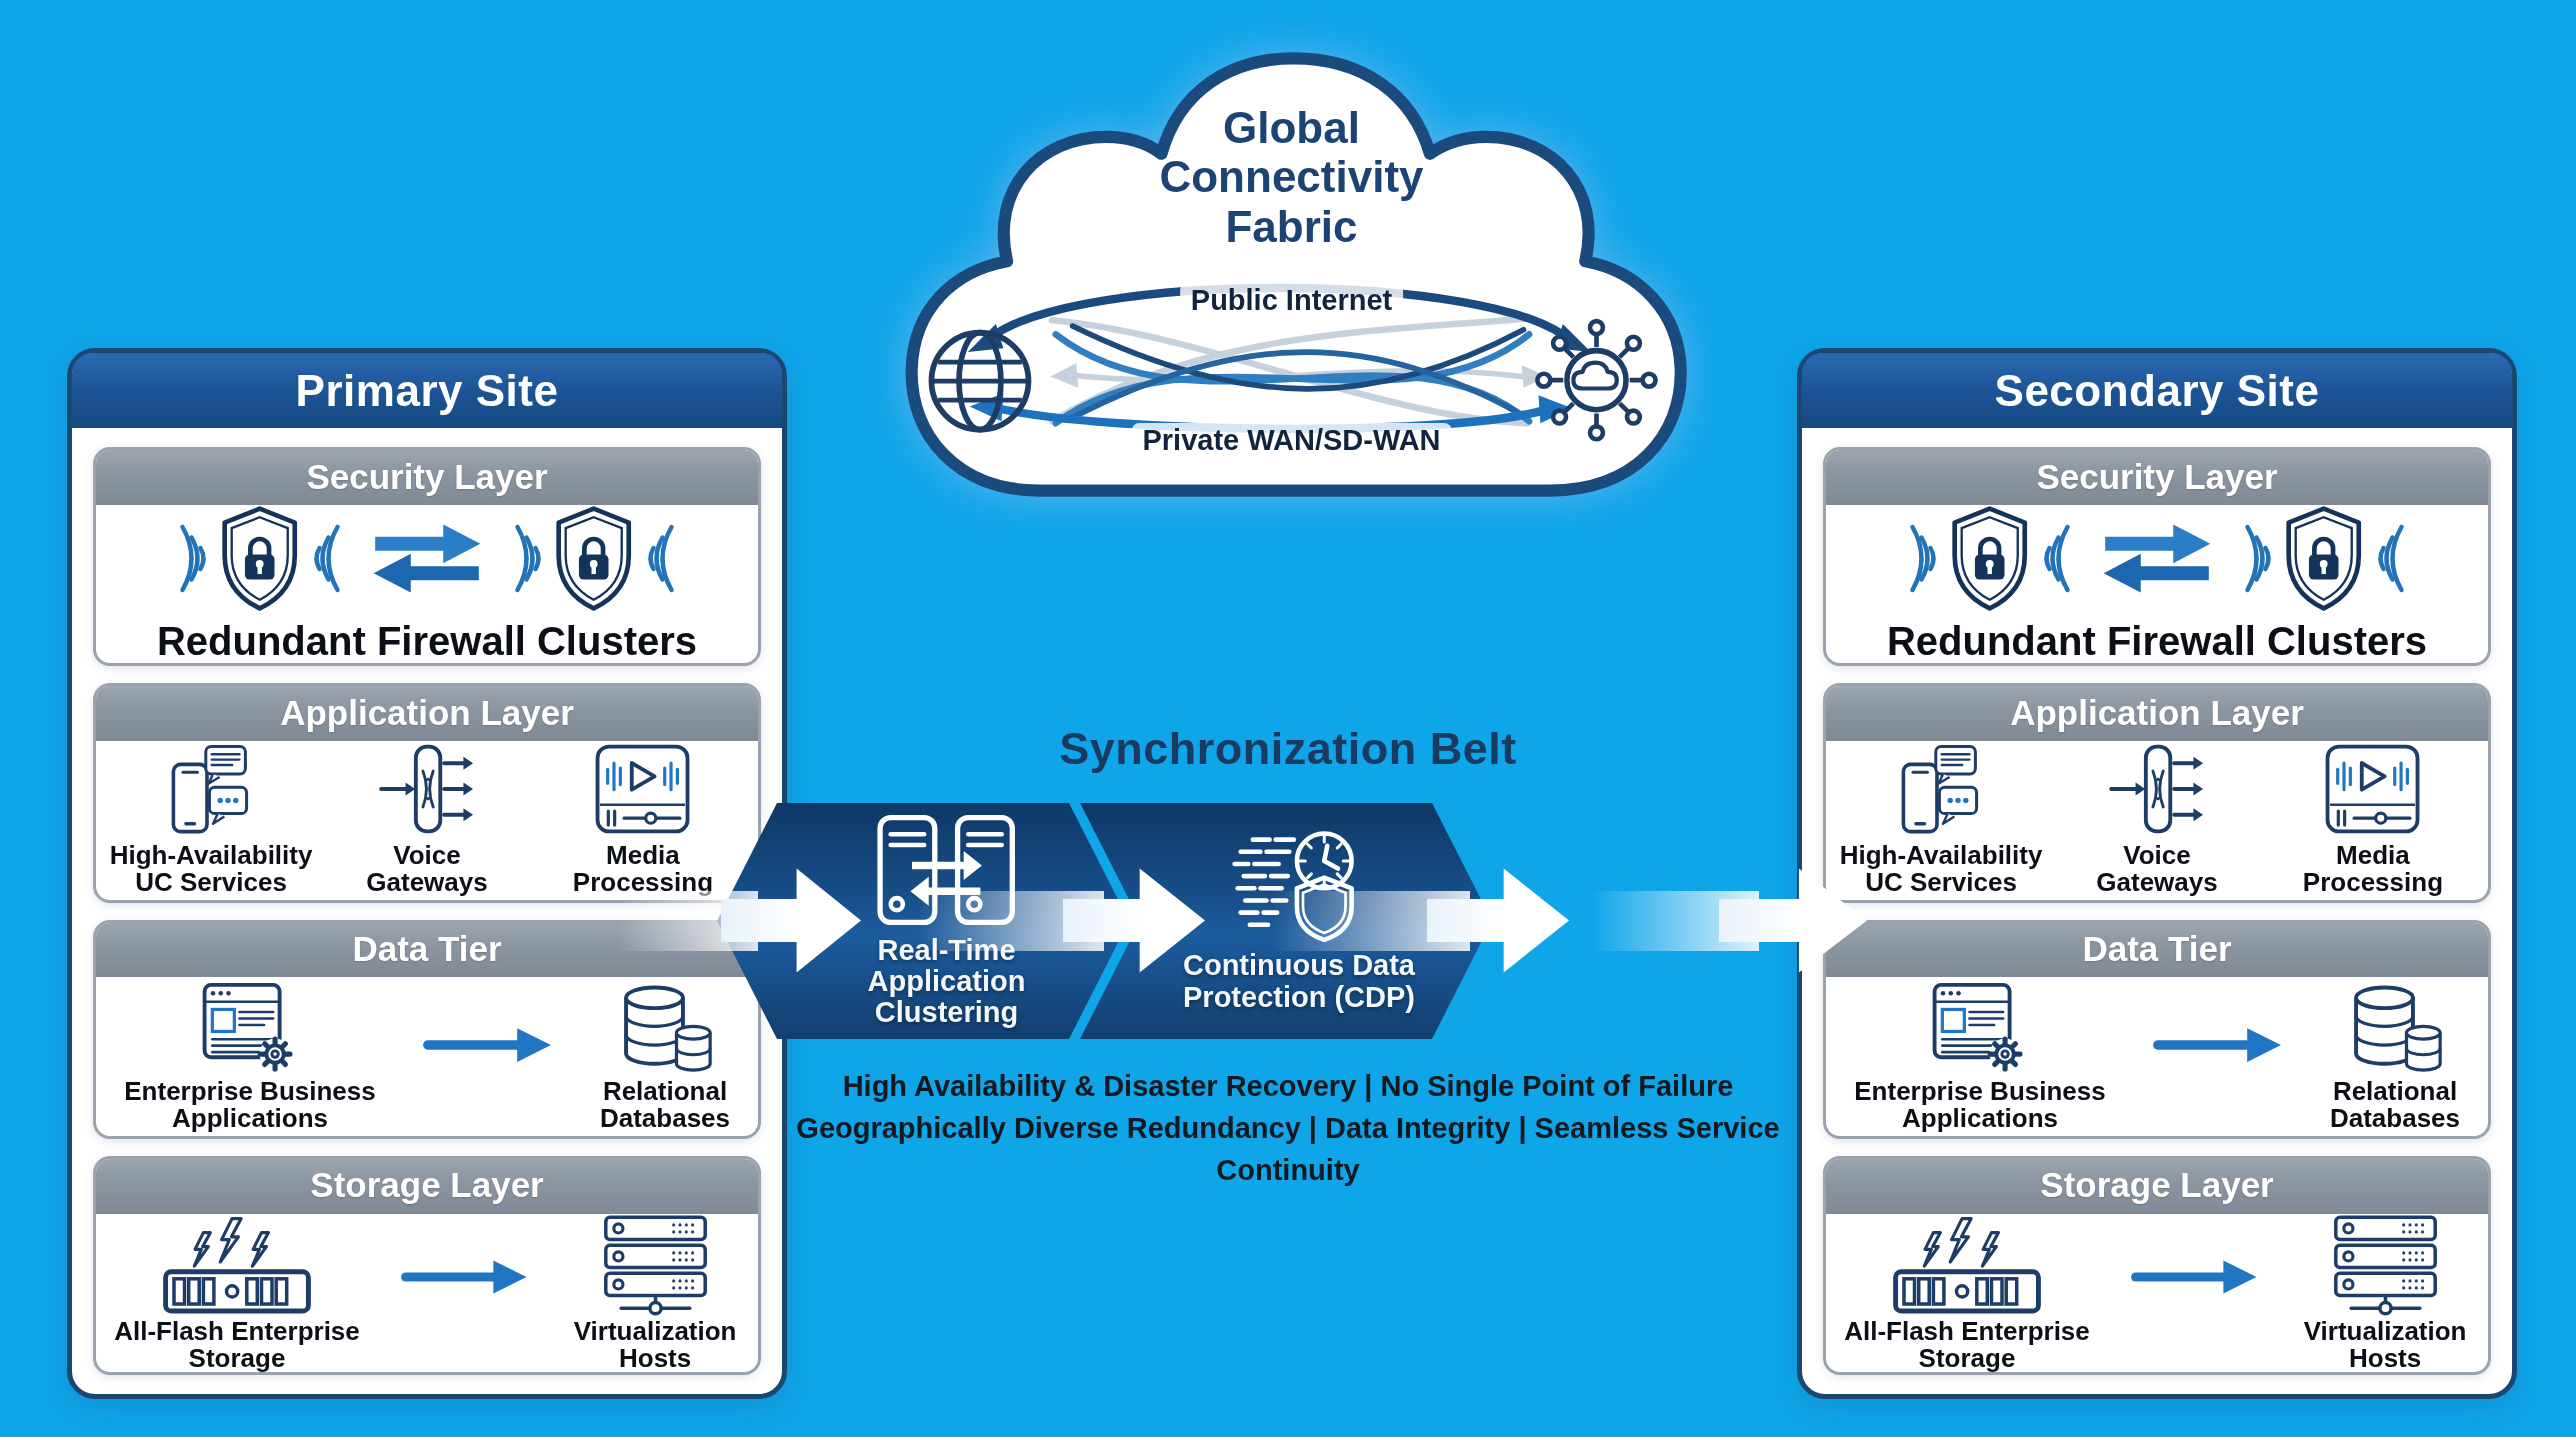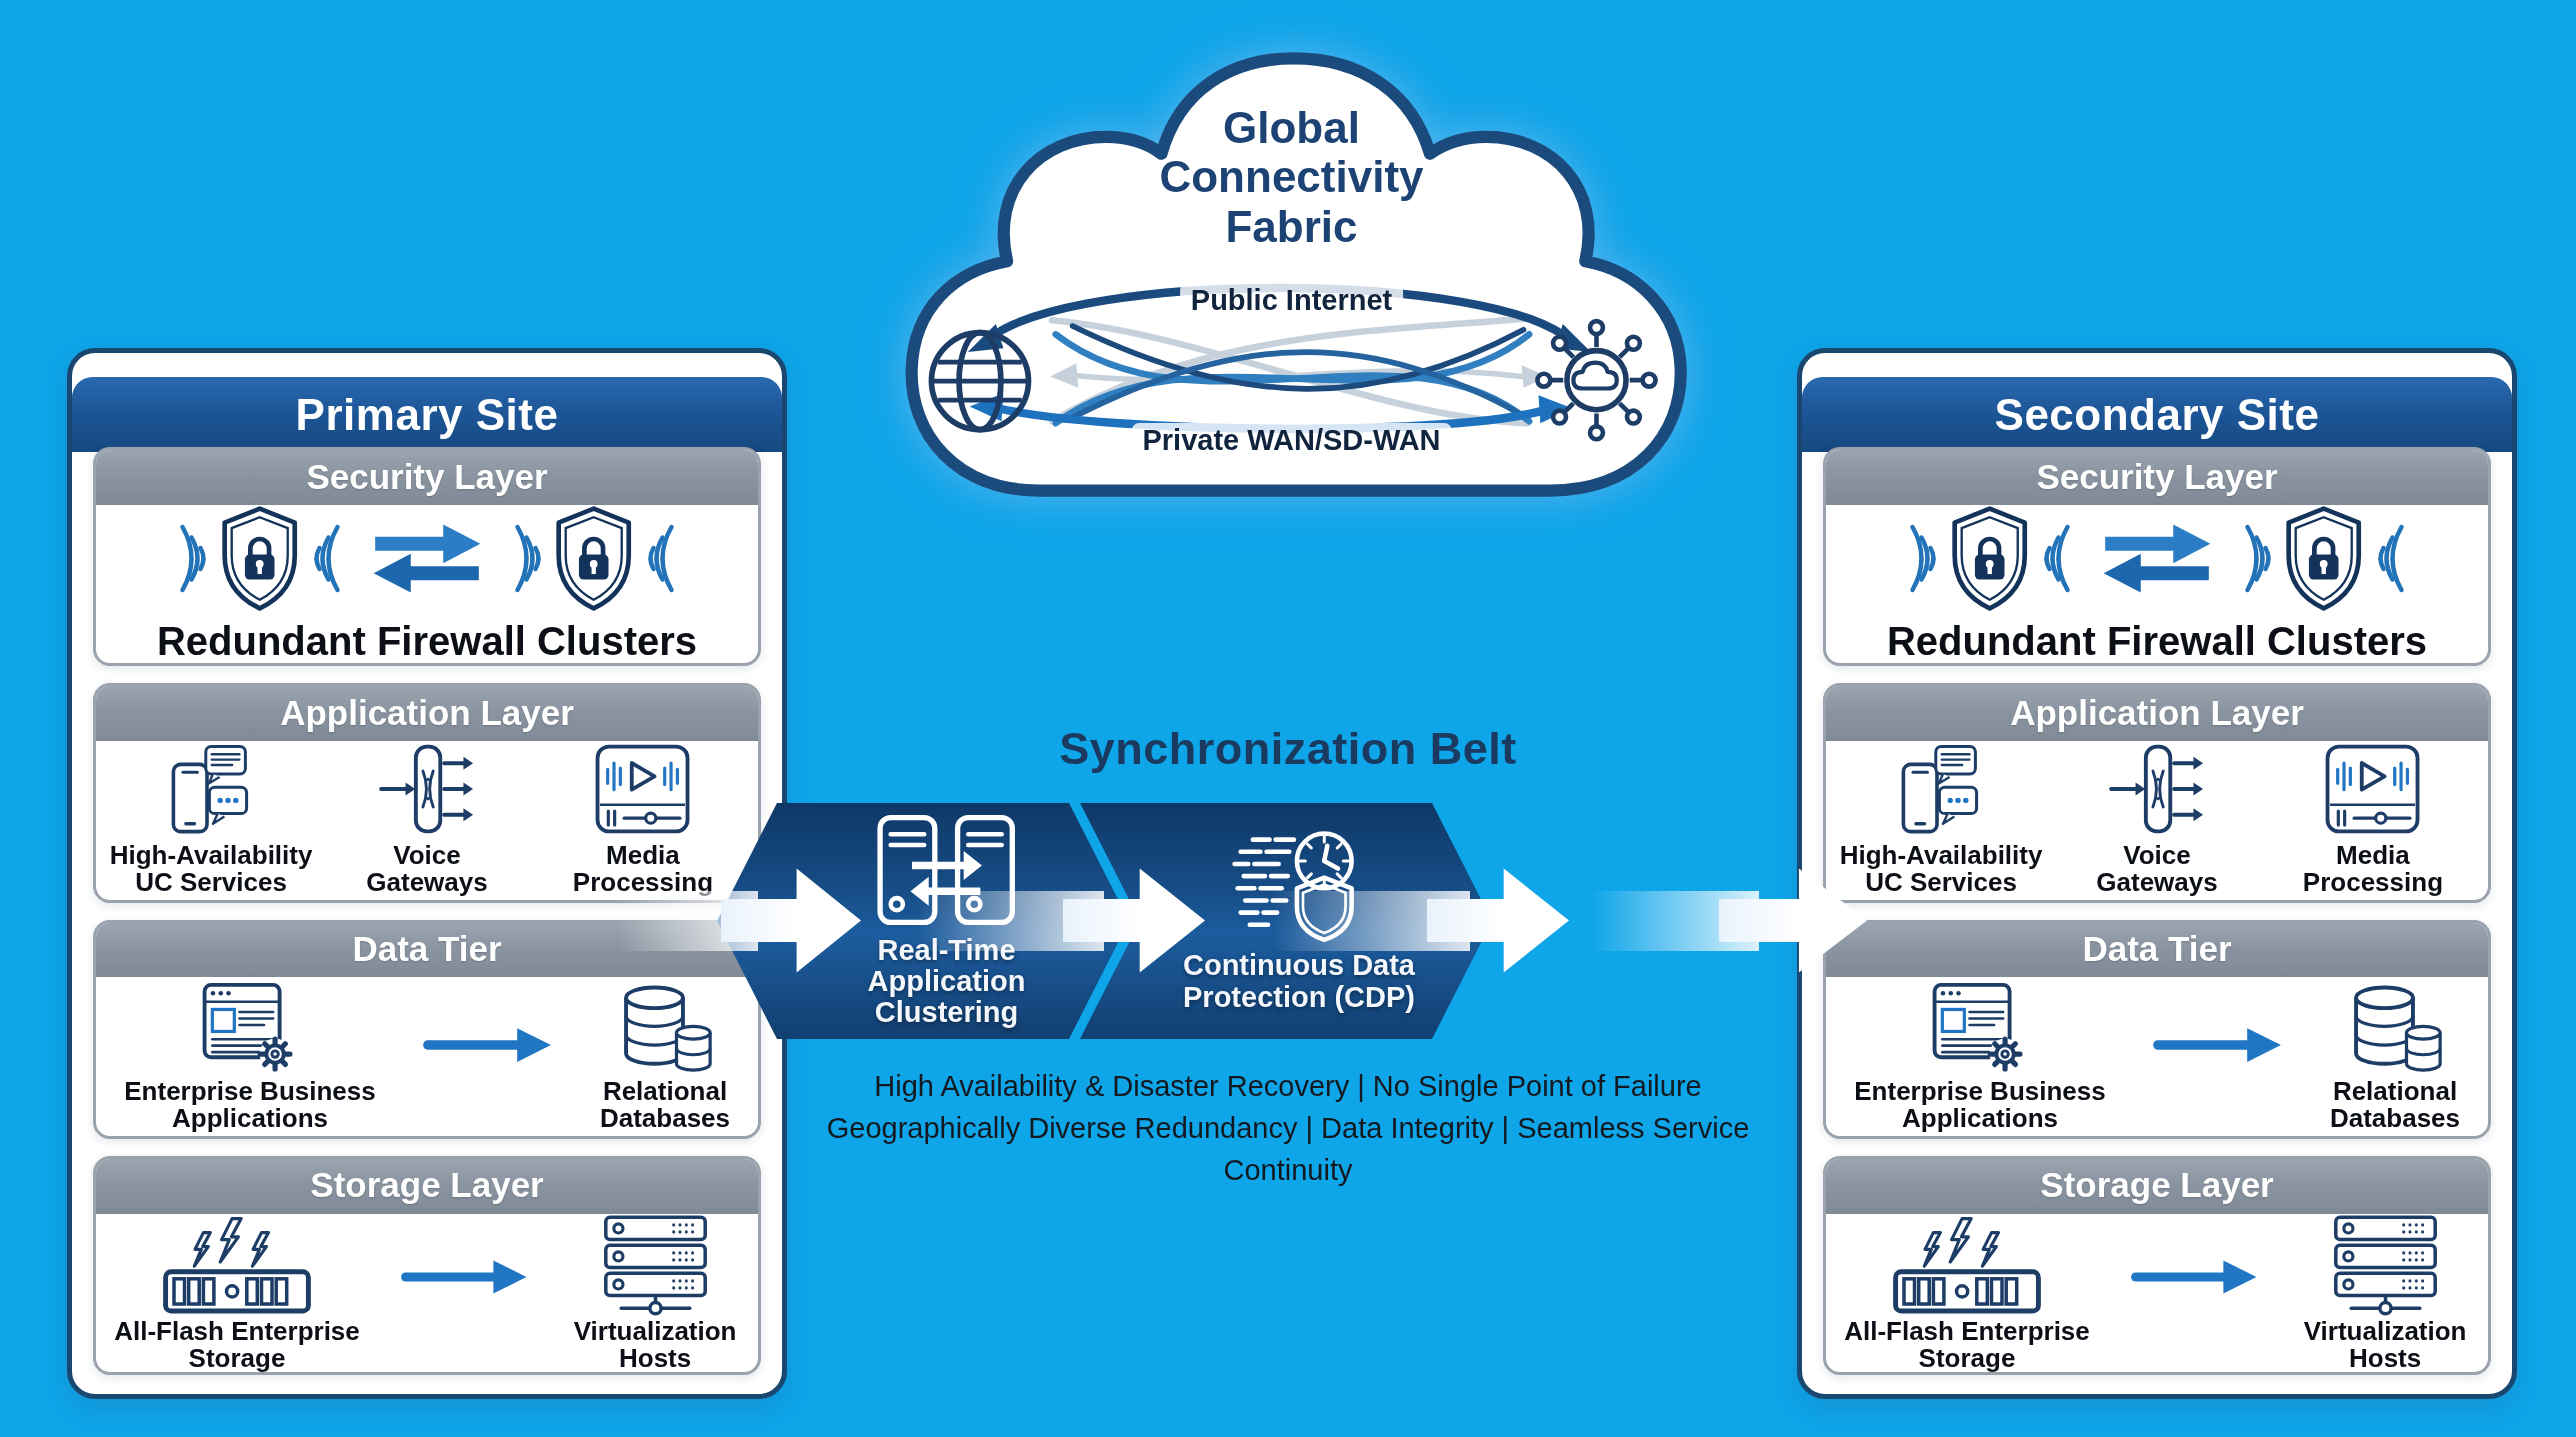--- a/index.html
+++ b/index.html
@@ -12,21 +12,21 @@
   .site-panel{
     position:absolute;top:348px;width:710px;height:1041px;background:#fff;
     border:5.6px solid #1a476f;border-radius:28px;
     box-shadow:0 9.4px 26px rgba(40,70,120,.18);z-index:2;
   }
   .site-panel.primary{left:67px}
   .site-panel.secondary{left:1797px}
   .site-header{
     height:75px;background:linear-gradient(180deg,#2a69b0 0%,#1b5394 55%,#17497f 100%);
     border-radius:20.6px 20.6px 0 0;display:flex;align-items:center;justify-content:center;
-    color:#fff;font-size:44px;font-weight:700;letter-spacing:0.5px;margin-top:24px;
+    color:#fff;font-size:44px;font-weight:700;letter-spacing:0.5px;
   }
   .panel-body{
     position:absolute;top:75px;bottom:0;left:0;right:0;
     padding:19px 20.6px;display:flex;flex-direction:column;gap:17px;box-sizing:border-box;
   }
   .layer{
     flex:1;border:3.7px solid #99a2ad;border-radius:17px;background:#fff;
     display:flex;flex-direction:column;overflow:hidden;
     box-shadow:0 2.8px 8.4px rgba(60,80,110,.14);min-height:0;
   }
@@ -99,21 +99,21 @@
     background:linear-gradient(90deg,rgba(255,255,255,0),rgba(255,255,255,.85));
   }
   .belt-arrow{
     position:absolute;top:857px;height:127px;z-index:7;
     background:linear-gradient(90deg,#e9f2fc,#ffffff 55%);
     clip-path:polygon(0 33%,54% 33%,54% 9%,100% 50%,54% 91%,54% 67%,0 67%);
     filter:drop-shadow(0 0 7.5px rgba(255,255,255,.95)) drop-shadow(0 0 19px rgba(160,205,255,.8));
   }
   .belt-cap{
     position:absolute;left:777px;width:1022px;top:1065px;text-align:center;
-    font-size:29px;font-weight:400;color:#14181f;line-height:1.45;z-index:4;
+    font-size:29px;font-weight:700;color:#14181f;line-height:1.45;z-index:4;
   }
 </style>
 </head>
 <body>
 
 <svg width="0" height="0" style="position:absolute" aria-hidden="true">
 <defs>
   <symbol id="i-wifi" viewBox="0 0 48 100">
     <g stroke="#2273b8" stroke-width="6" fill="none" stroke-linecap="round">
       <path d="M38 8 Q14 50 38 92"></path>

